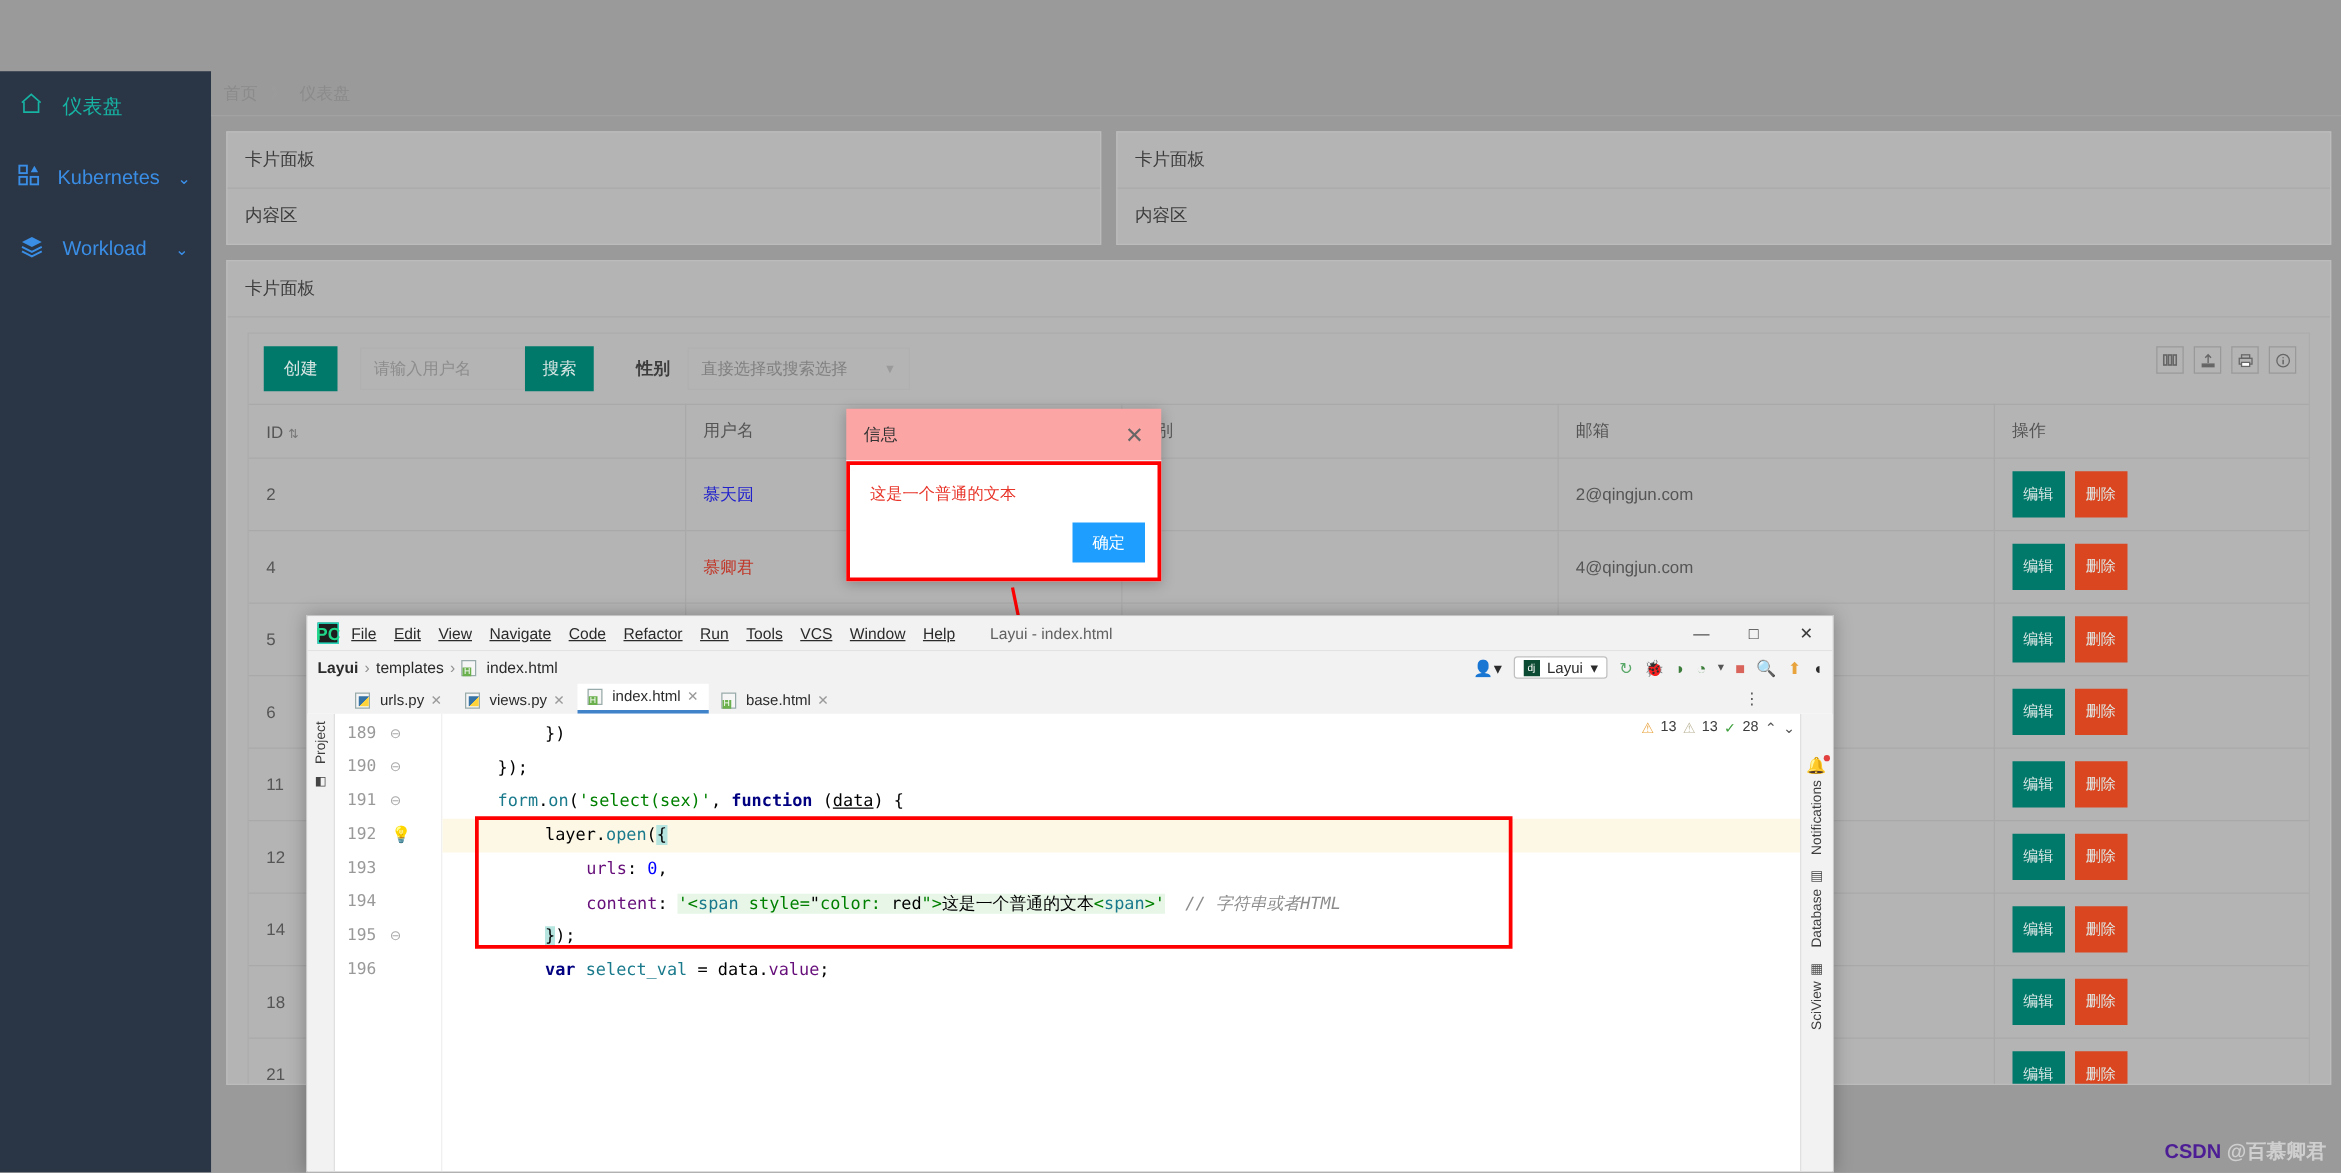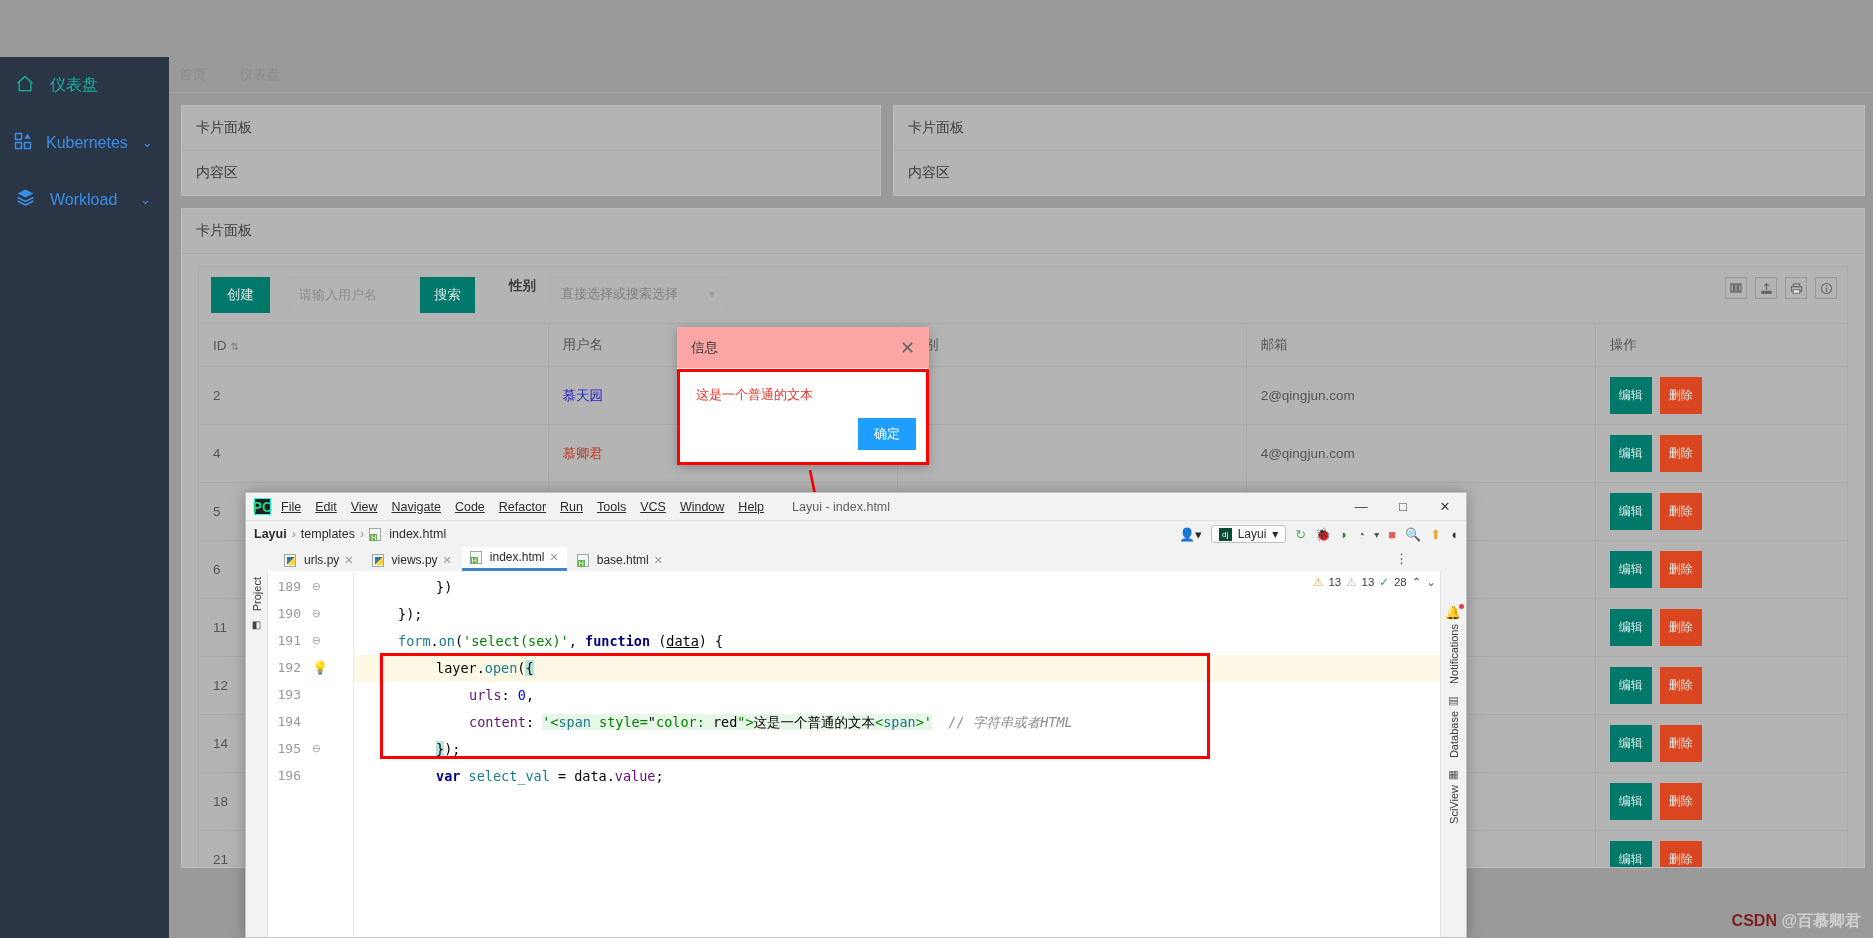--- a/index.html
+++ b/index.html
@@ -85,31 +85,31 @@
     height: 660px; overflow: hidden;
   }
   .panel-hd {
     padding: 13px 14px; font-size: 14px; color:#3c3c3c;
     border-bottom: 1px solid #a9a9a9;
   }
   .panel-bd { padding: 12px 16px; }
 
   .tablebox { border: 1px solid #acacac; }
   .toolbar {
-    display:flex; gap: 0px; padding: 10px 12px;
+    display:flex; align-items:center; gap: 0px; padding: 10px 12px;
     position: relative;
   }
   .btn-teal {
     background:#00796b; color:#d9e6e4; border:none; font-size:13.5px;
     padding: 9px 16px; cursor:pointer; font-family:inherit;
   }
   .inp {
     background: transparent; border:1px solid #b0b0b0; height: 34px;
     width: 132px; margin-left: 18px; padding: 0 10px; font-size: 13px;
-    color:#7a7a7a; font-family:Liberation Sans, sans-serif;
+    color:#7a7a7a; font-family:Liberation Mono, monospace;
   }
   .inp::placeholder { color:#8d8d8d; }
   .btn-search {
     background:#00796b; color:#d9e6e4; border:none; font-size:13.5px;
     padding: 9px 14px; cursor:pointer; font-family:inherit; margin-left: 0px;
   }
   .lbl-sex { margin-left: 34px; font-size: 13.5px; color:#3c3c3c; font-weight:bold;}
   .select {
     margin-left: 14px; width: 178px; height: 34px; border:1px solid #b0b0b0;
     display:flex; align-items:center; padding: 0 10px; font-size:13px; color:#808080;
@@ -284,21 +284,21 @@
   .ok-g { color:#3c9e3c; }
 
   .bell { position:relative; font-size:13px; }
   .bell .dot { position:absolute; right:-2px; top:-1px; width:5px;height:5px;
     background:#e34040; border-radius:50%; }
 
   .watermark {
     position:absolute; right: 12px; bottom: 6px; font-size: 16px;
     color: #d7d7d7; z-index: 60; font-weight: bold;
   }
-  .watermark .cs { color:#7f1d1d; }
+  .watermark .cs { color:#4c1d95; }
   .watermark .nm { color:#cfcfcf; }
 </style>
 </head>
 <body>
 
 <div class="root">
 
   <div class="webapp">
 
 

